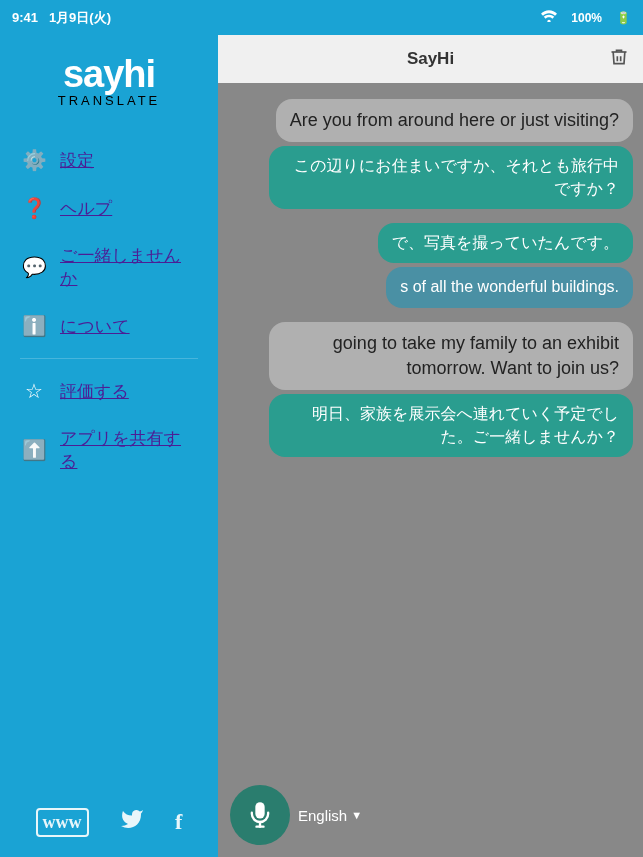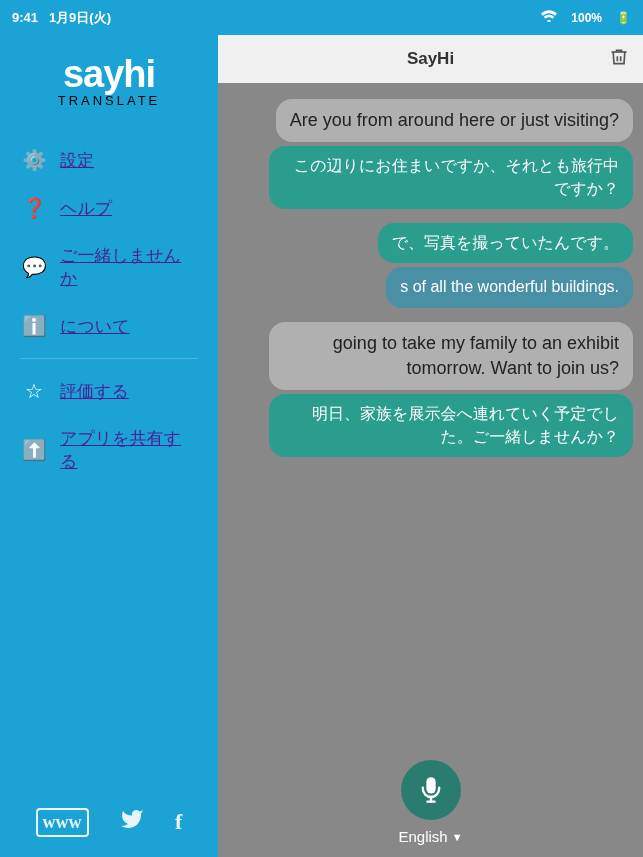--- a/index.html
+++ b/index.html
@@ -180,21 +180,21 @@
       font-size: 16px;
       line-height: 1.4;
       text-align: right;
     }
 
     
     .bottom-area {
       background: #888;
       padding: 12px;
       display: flex;
-      flex-direction: column;
+      flex-direction: row;
       align-items: center;
       gap: 8px;
       flex-shrink: 0;
     }
 
     .mic-button {
       width: 60px;
       height: 60px;
       background: #2a7d6e;
       border-radius: 50%;

